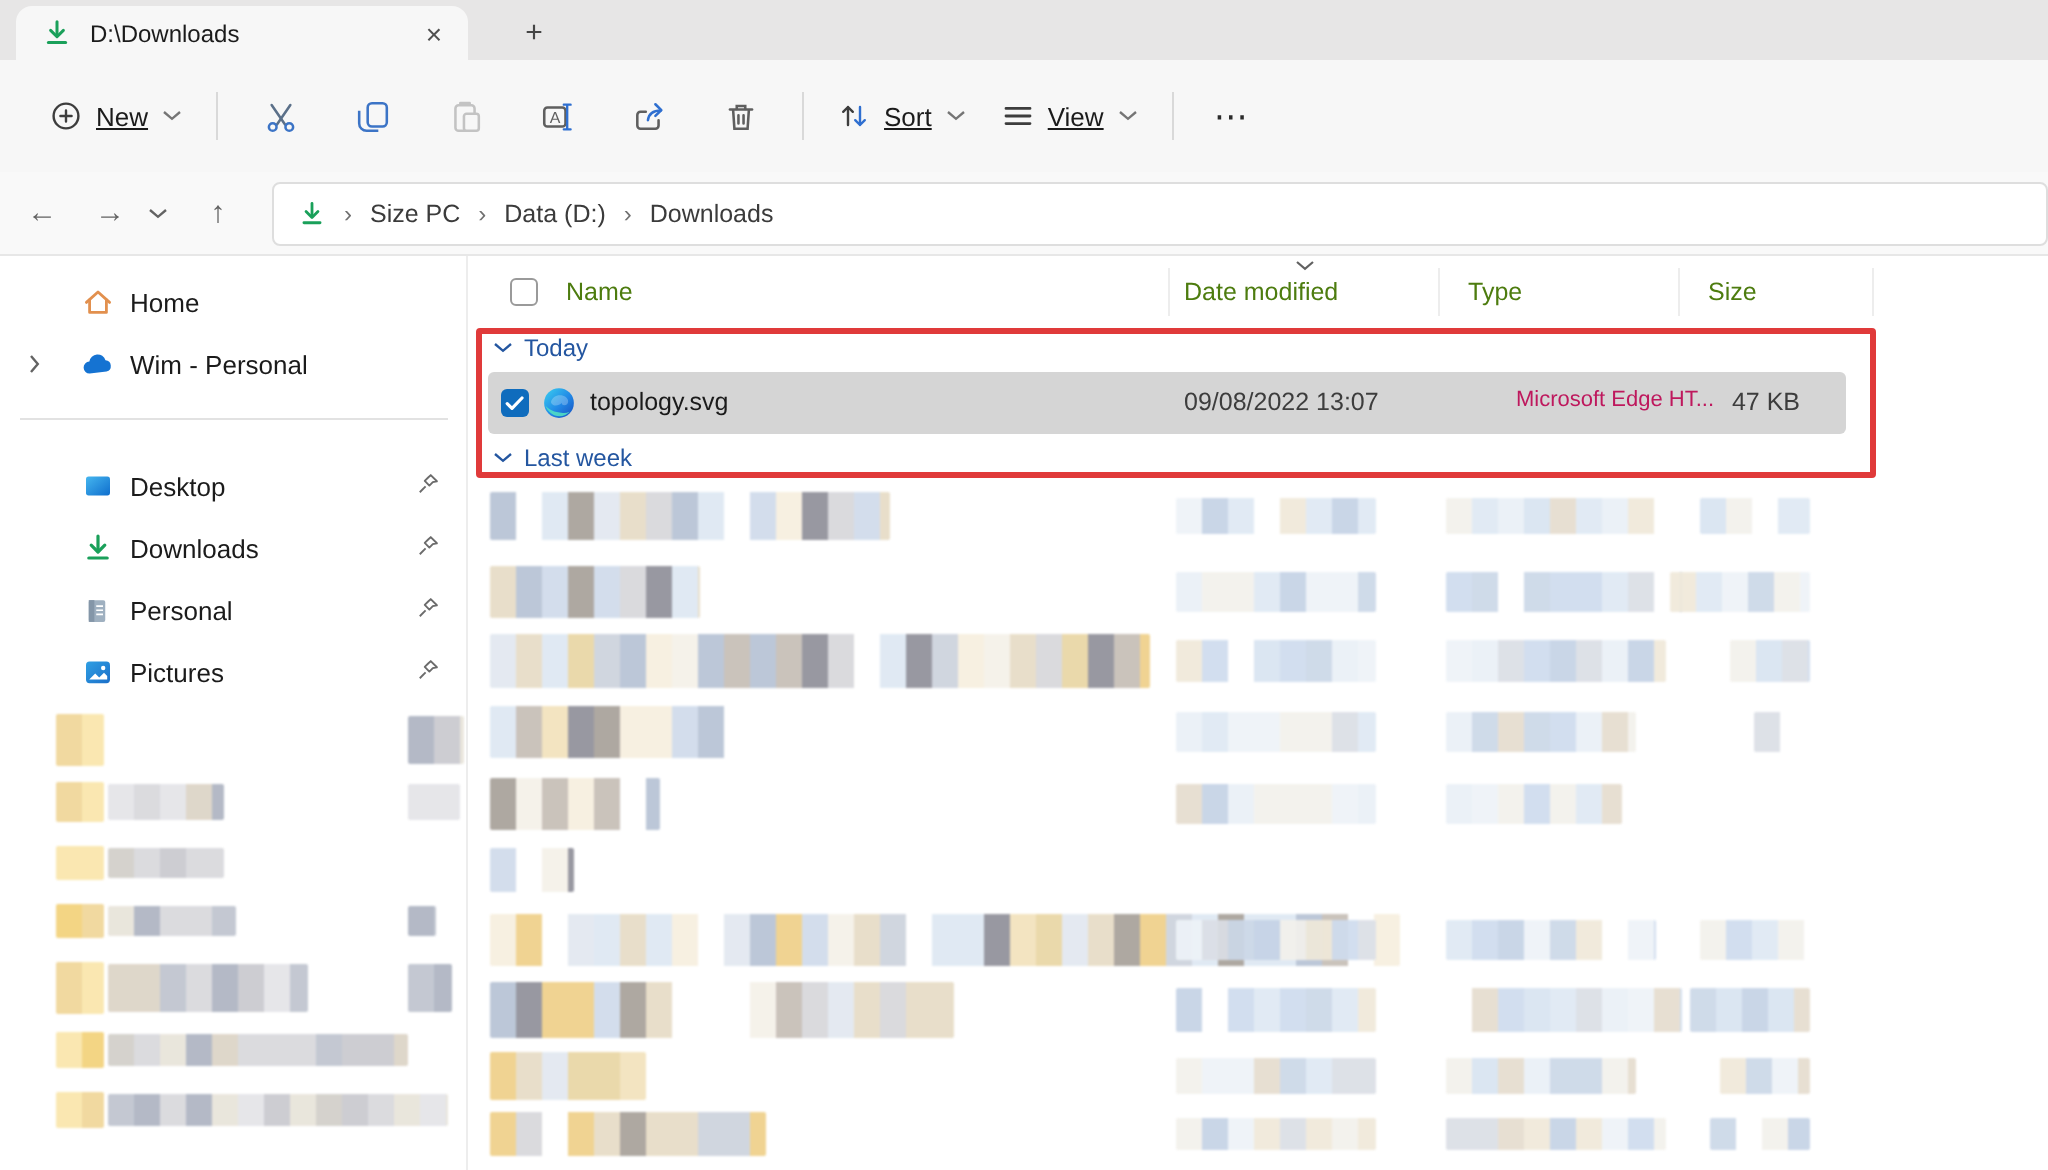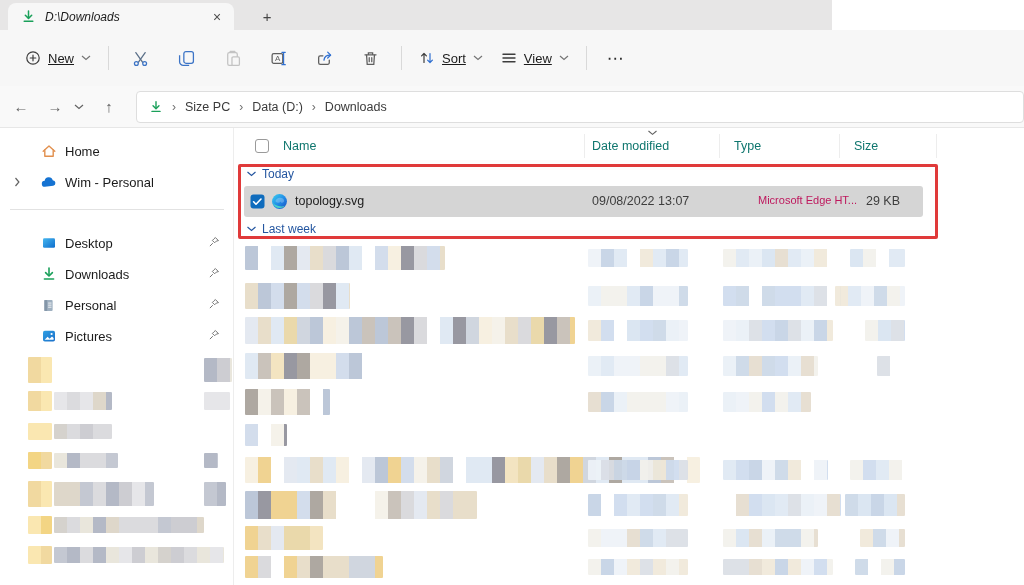--- a/index.html
+++ b/index.html
@@ -1,21 +1,21 @@
 <!DOCTYPE html>
 <html style="--accent-blue: #0f6cbd; --group-blue: #2456a0; --annotation-red: #e03a3a; --selection-grey: #d5d5d5; --download-green: #1aa05a;"><head>
 <meta charset="utf-8">
 <style>
   * { margin:0; padding:0; box-sizing:border-box; }
   html,body { width:1024px; height:585px; }
   body { font-family:"Liberation Sans","DejaVu Sans",sans-serif; background:#fff; overflow:hidden; }
   .app { position:relative; width:1024px; height:585px; background:#fff; }
 
   
-  .tabbar { position:absolute; left:0; top:0; width:832px; height:30px; background:#e7e6e6;font-style:italic; }
+  .tabbar { position:absolute; left:0; top:0; width:1024px; height:30px; background:#e7e6e6; }
   .tab { position:absolute; left:8px; top:3px; width:226px; height:27px; background:#f7f7f7;
          border-radius:8px 8px 0 0; display:flex; align-items:center; padding:0 10px 0 13px; }
   .tab-label { font-size:12px; color:#1b1b1b; margin-left:9px; flex:1; white-space:nowrap; }
   .tab-close { font-size:14px; color:#4f4f4f; padding:0 3px; line-height:1; cursor:default; }
   .newtab { position:absolute; left:255px; top:5px; width:24px; height:22px; display:flex;
             align-items:center; justify-content:center; font-size:15px; color:#454545; }
 
   
   .toolbar { position:absolute; left:0; top:30px; width:1024px; height:56px; background:#f7f7f7;
              display:flex; align-items:center; padding-left:16px; }
@@ -43,21 +43,21 @@
   .side-item { position:absolute; left:0; width:230px; height:30px; display:flex; align-items:center;
                border-radius:4px; }
   .side-item .lbl { font-size:13px; color:#1b1b1b; margin-left:8px; flex:1; white-space:nowrap; }
   .side-ic { width:17px; display:flex; justify-content:center; margin-left:40px; }
   .exp-chev { position:absolute; left:14px; color:#636363; }
   .pin { position:absolute; right:10px; top:8px; }
   .side-sep { position:absolute; left:10px; top:81px; width:214px; height:1px; background:#e2e2e2; }
   .pane-sep { position:absolute; left:233px; top:128px; width:1px; height:457px; background:#ededed; }
 
   
-  .colhdr-label { position:absolute; font-size:12.5px; color:#0f766e; top:139px; }
+  .colhdr-label { position:absolute; font-size:12.5px; color:#4d7c0f; top:139px; }
   .col-line { position:absolute; top:134px; width:1px; height:24px; background:#ededed; }
   .hdr-checkbox { position:absolute; left:255px; top:139px; width:14px; height:14px;
                   border:1px solid #9a9a9a; border-radius:3px; background:#fff; }
   .sort-dir { position:absolute; left:647px; top:130px; color:#616161; }
 
   
   .grp-chev { position:absolute; color:var(--group-blue); }
   .grp-label { position:absolute; font-size:12px; color:var(--group-blue); }
   .file-row { position:absolute; left:244px; top:186px; width:679px; height:31px;
               background:var(--selection-grey); border-radius:3px; }
@@ -366,21 +366,21 @@
       </linearGradient>
         </defs>
       <circle cx="8" cy="8" r="7" fill="url(#eg)"></circle>
       <path d="M1.6 9.2c1.2 3.2 3.6 5 6.6 5 2 0 3.7-.8 4.8-2.1-1.1.5-2.2.7-3.3.6-3.9-.3-6.6-1.5-8.1-3.5z" fill="#53e3c2" opacity=".85"></path>
       <path d="M4.2 7.6c.5-2 2.2-3.2 4.2-3.2 2.2 0 3.9 1.2 3.9 2.9 0 1-.7 1.8-1.8 1.8-.9 0-1.3-.5-1.2-1.2-1.3 1.6-4.4 2-5.1-.3z" fill="#fff" opacity=".25"></path>
     </svg>
   </span>
   <span class="row-name">topology.svg</span>
   <span class="row-date">09/08/2022 13:07</span>
   <span class="row-type">Microsoft Edge HT...</span>
-  <span class="row-size">29 KB</span>
+  <span class="row-size">47 KB</span>
 
   <span class="grp-chev" style="left:246px; top:226px;">
     <svg width="11" height="6" viewBox="0 0 10 6">
         <path d="M1 1l4 3.4L9 1" fill="none" stroke="currentColor" stroke-width="1.2"></path>
       </svg>
   </span>
   <span class="grp-label" style="left:262px; top:222px;">Last week</span>
 
   <div class="red-box"></div>
 

